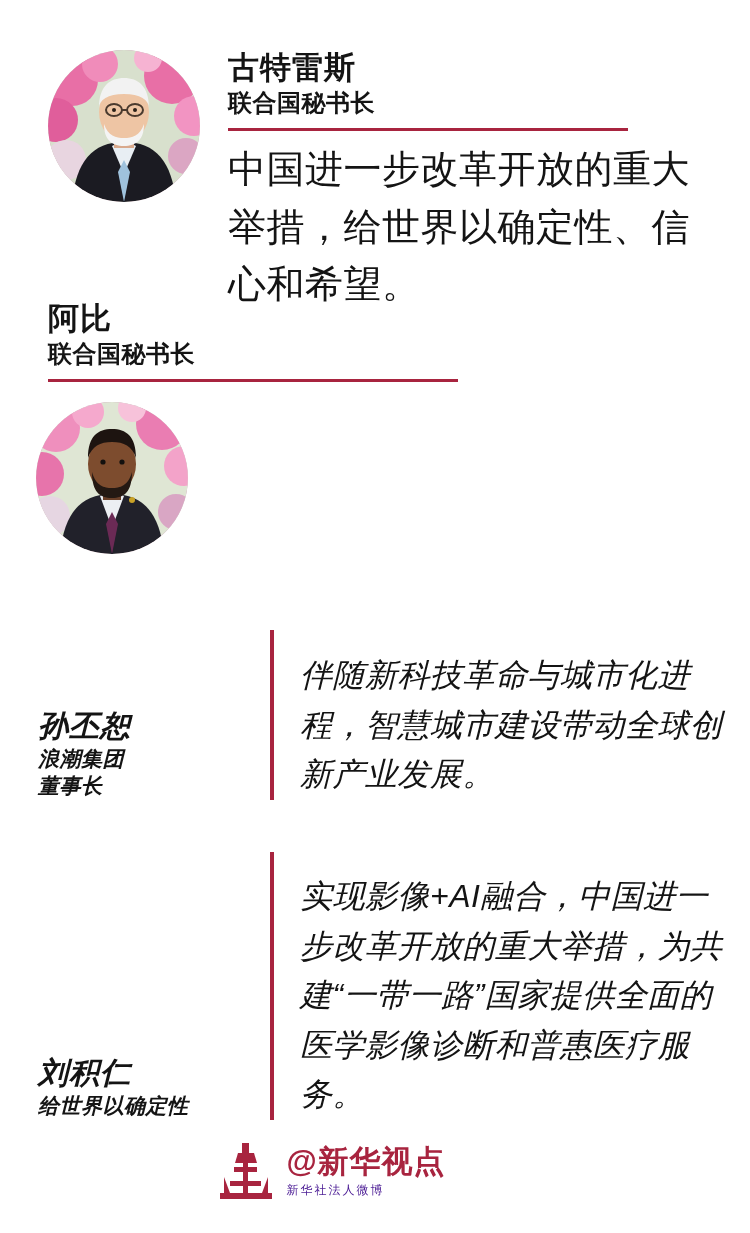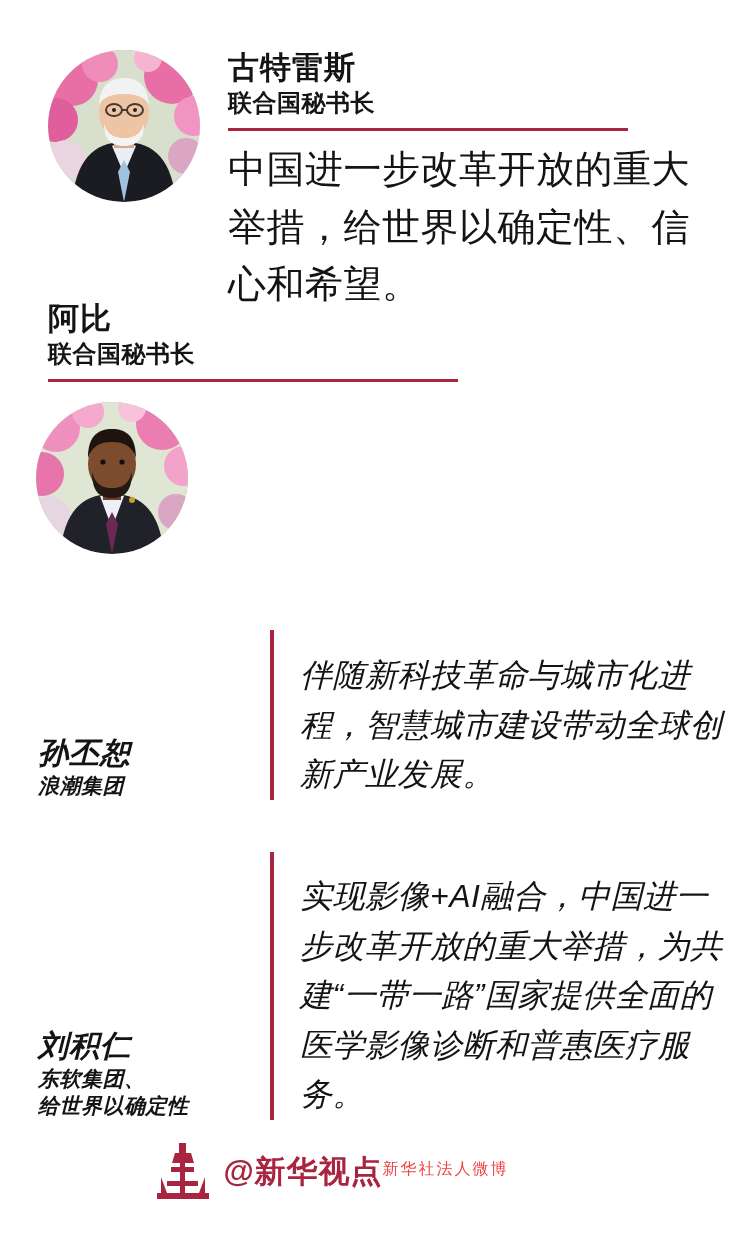--- a/index.html
+++ b/index.html
@@ -151,33 +151,33 @@
     justify-content: center;
     align-items: center;
   }
   .logo-mark {
     width: 56px;
     height: 62px;
     margin-right: 12px;
   }
   .logo-text-wrap {
     display: flex;
-    flex-direction: row;
+    flex-direction: column;
     justify-content: center;
   }
   .logo-main {
     font-size: 31px;
     font-weight: bold;
     color: #a8243f;
     letter-spacing: 1px;
     line-height: 1.1;
   }
   .logo-sub {
-    font-size: 16px;
-    color: #ef4444;
+    font-size: 12px;
+    color: #4c1d95;
     letter-spacing: 2px;
     line-height: 1.4;
     margin-top: 3px;
   }
 </style>
 </head>
 <body>
 
 <div class="page">
 
@@ -272,29 +272,29 @@
           <circle cx="96" cy="98" r="3" fill="#c9a227"></circle>
         </g>
       </svg>
     </div>
   </div>
 
   <div class="quote-row" id="row-sun">
     <div class="row-label">
       <div class="nm">孙丕恕</div>
       <div class="org">浪潮集团</div>
+      <div class="org">董事长</div>
     </div>
     <div class="vbar"></div>
     <div class="row-text">伴随新科技革命与城市化进程，智慧城市建设带动全球创新产业发展。</div>
   </div>
 
   <div class="quote-row" id="row-liu">
     <div class="row-label">
       <div class="nm">刘积仁</div>
-      <div class="org">东软集团、</div>
       <div class="org">给世界以确定性</div>
     </div>
     <div class="vbar"></div>
     <div class="row-text">实现影像+AI融合，中国进一步改革开放的重大举措，为共建“一带一路”国家提供全面的医学影像诊断和普惠医疗服务。</div>
   </div>
 
   <div class="footer">
     <div class="logo-mark">
       <svg viewBox="0 0 56 62" xmlns="http://www.w3.org/2000/svg" aria-hidden="true">
         <g fill="#a8243f">

